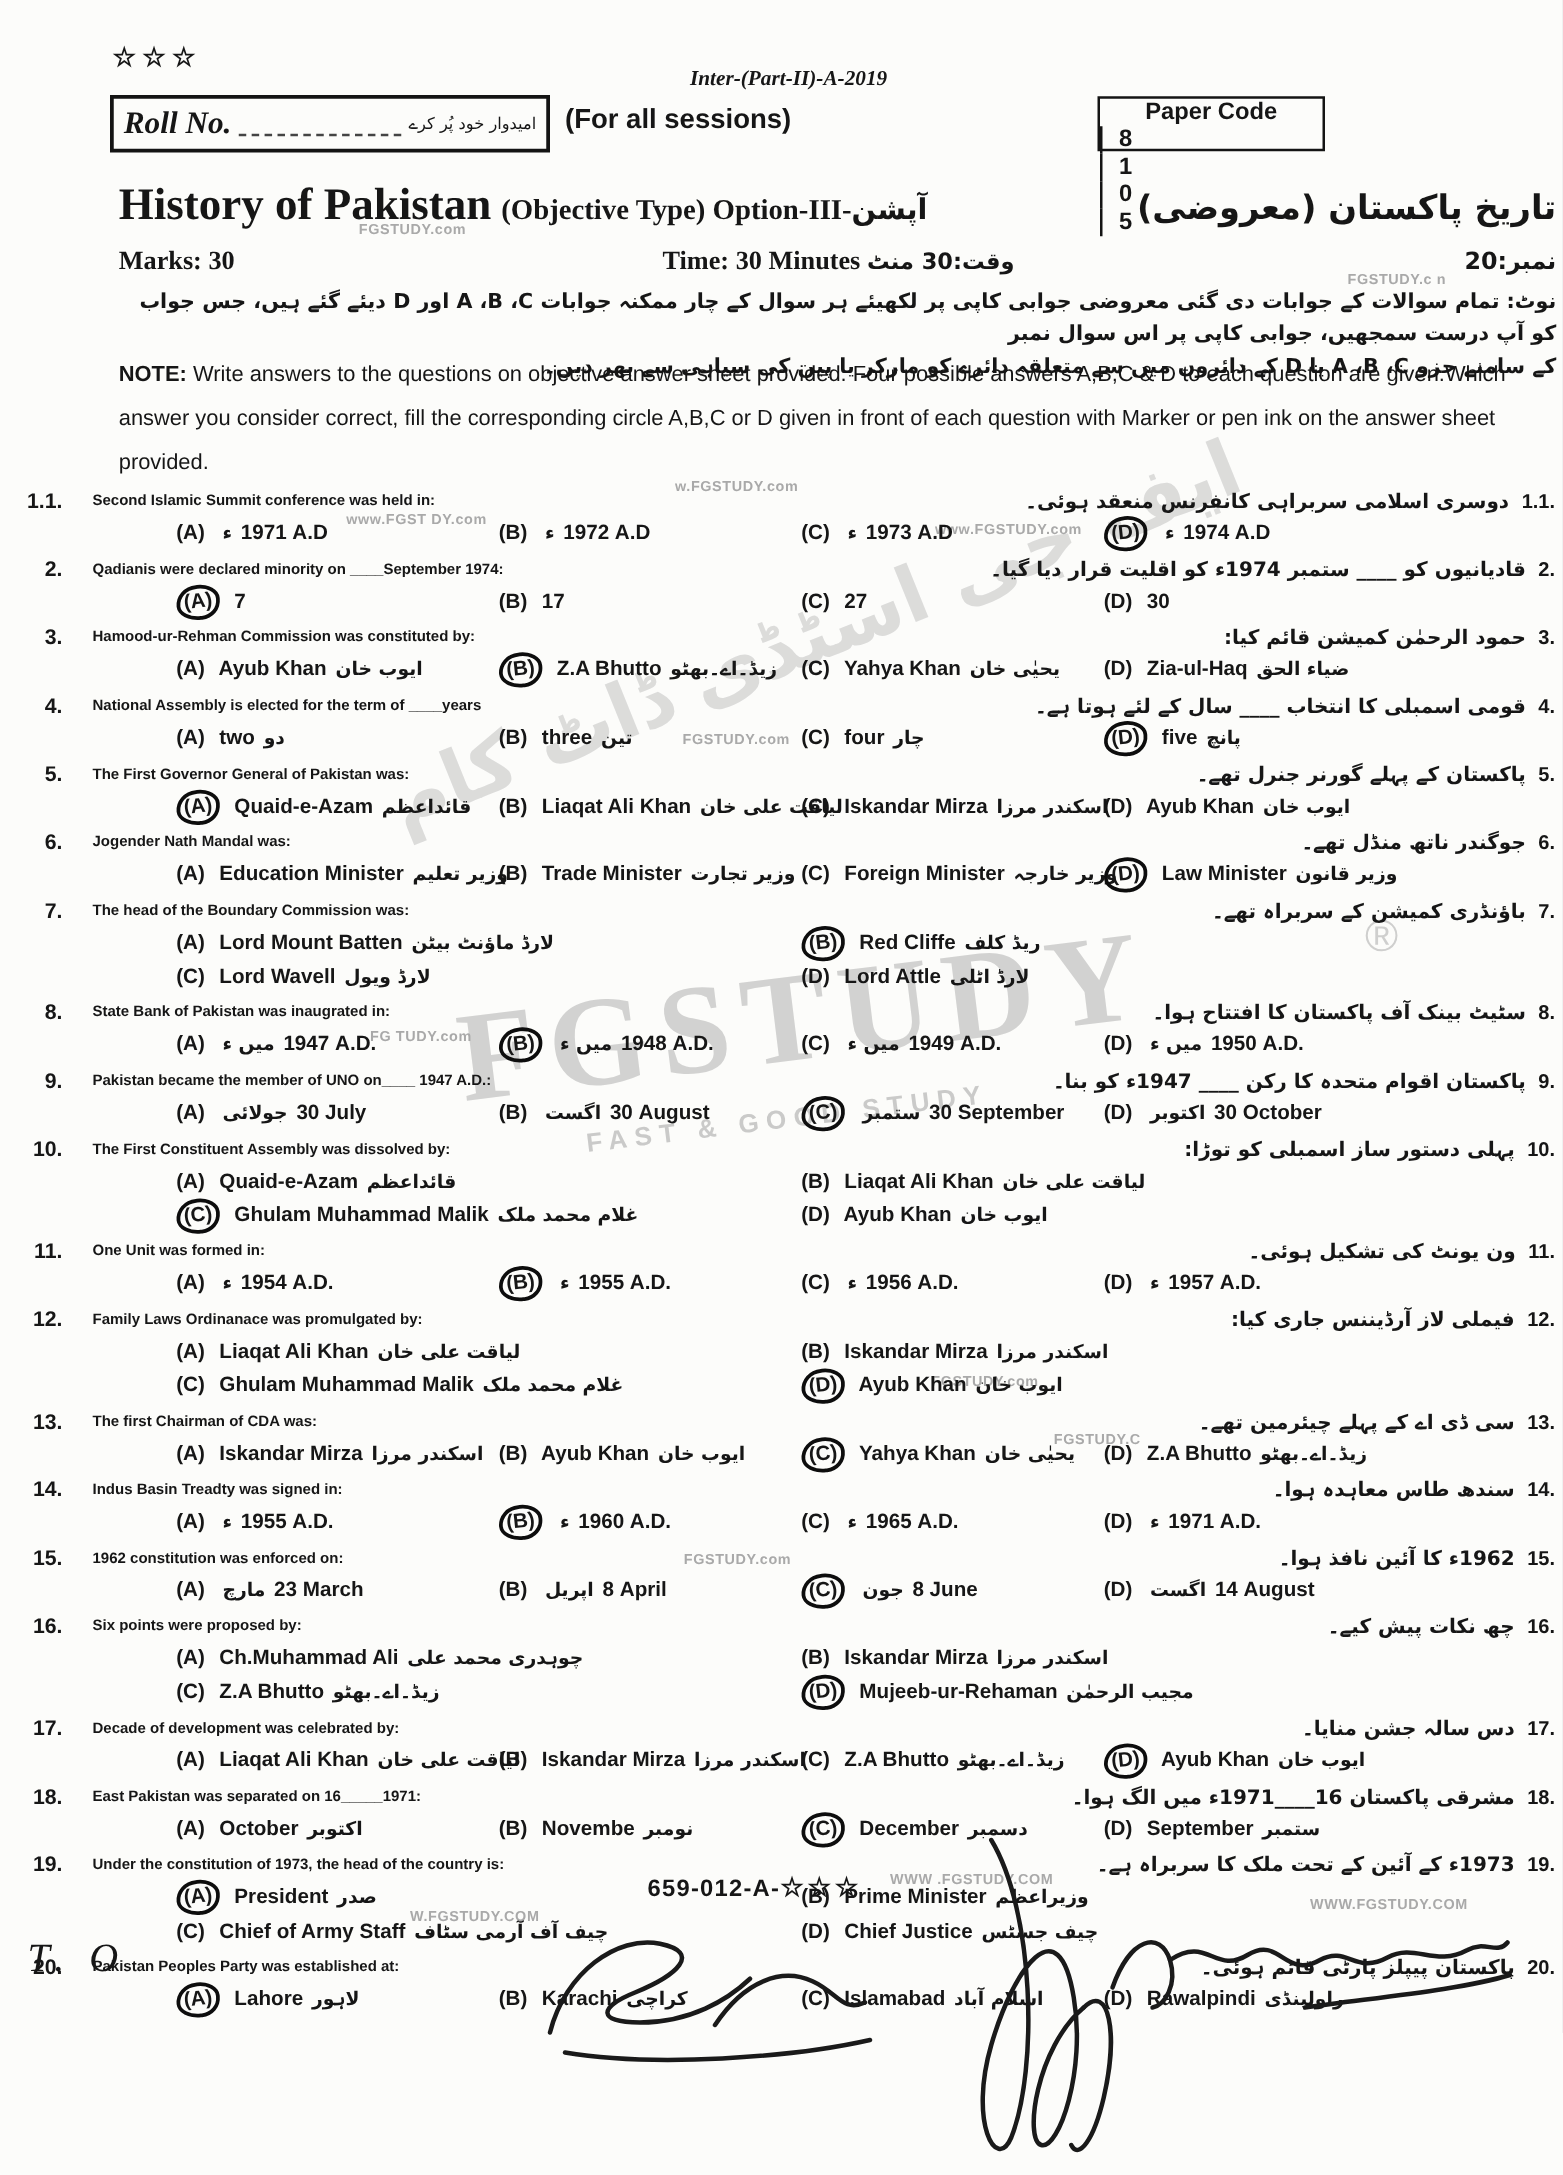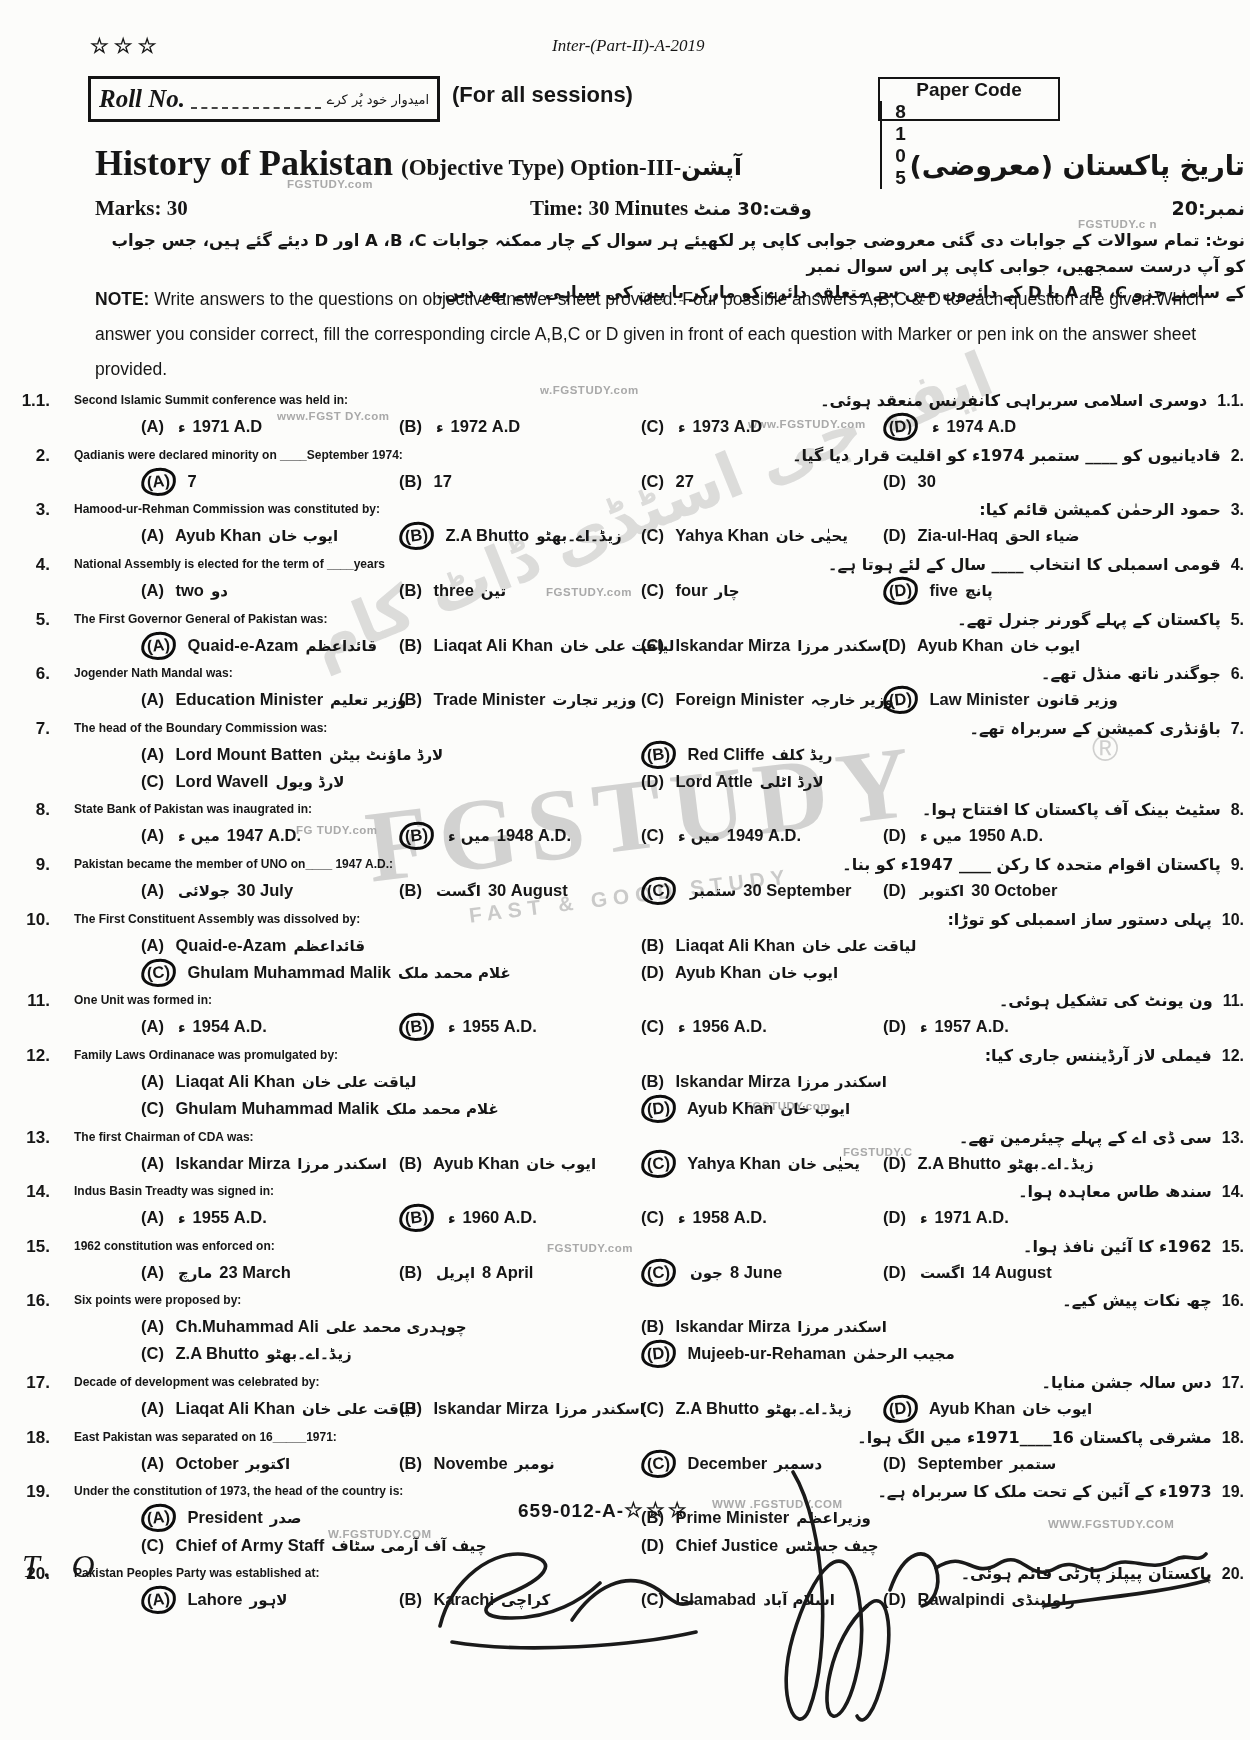--- a/index.html
+++ b/index.html
@@ -2,21 +2,21 @@
 <html><head>
 <meta charset="utf-8">
 <style>
   html,body{margin:0;padding:0;background:#e8e8e8;}
   .sheet{position:relative;width:1250px;height:1740px;margin:0 auto;background:#fcfcfa;color:#161616;
          font-family:"Liberation Sans",sans-serif;overflow:hidden;}
   .abs{position:absolute;}
   .ur{font-family:"DejaVu Sans",sans-serif;direction:rtl;unicode-bidi:isolate;}
   
   .stars{left:90px;top:34px;font-size:21px;letter-spacing:5px;font-weight:bold;}
-  .exam-ref{left:552px;top:36px;font-family:"Liberation Serif",serif;font-style:italic;font-weight:normal;font-size:17px;}
+  .exam-ref{left:552px;top:53px;font-family:"Liberation Serif",serif;font-style:italic;font-weight:bold;font-size:17px;}
   .rollbox{left:88px;top:76px;width:352px;height:46px;border:3px solid #141414;display:flex;align-items:center;padding:0 8px;box-sizing:border-box;}
   .rollbox .lbl{font-family:"Liberation Serif",serif;font-style:italic;font-weight:bold;font-size:25px;}
   .rollbox .line{flex:1;border-bottom:2px dashed #444;height:18px;margin:0 6px;}
   .rollbox .ur{font-size:13px;}
   .sessions{left:452px;top:82px;font-size:22px;font-weight:bold;}
   .pctable{left:878px;top:77px;height:40px;display:flex;border:2.5px solid #141414;flex-direction:column;}
   .pctable .cell{border-left:2.5px solid #141414;display:flex;align-items:center;justify-content:center;font-weight:bold;font-size:19px;}
   .pctable .cell:first-child{border-left:none;width:178px;}
   .pctable .digit{width:37px;}
   .titlebar{left:95px;top:142px;width:1150px;display:flex;align-items:baseline;}
@@ -296,21 +296,21 @@
     </div>
       <div class="q">
       <div class="q-line">
         <span class="q-no">14.</span>
         <span class="q-en">Indus Basin Treadty was signed in:</span>
         <span class="q-ur ur"><span class="ur-no">14.</span><span class="ur-txt">سندھ طاس معاہدہ ہوا۔</span></span>
       </div>
       <div class="opts four-col">
           <div class="opt"><span class="opt-letter">(A)</span><span class="opt-ur">ء</span><span class="opt-en">1955 A.D.</span></div>
           <div class="opt"><span class="opt-letter circ">(B)</span><span class="opt-ur">ء</span><span class="opt-en">1960 A.D.</span></div>
-          <div class="opt"><span class="opt-letter">(C)</span><span class="opt-ur">ء</span><span class="opt-en">1958 A.D.</span></div>
+          <div class="opt"><span class="opt-letter">(C)</span><span class="opt-ur">ء</span><span class="opt-en">1965 A.D.</span></div>
           <div class="opt"><span class="opt-letter">(D)</span><span class="opt-ur">ء</span><span class="opt-en">1971 A.D.</span></div>
         </div>
     </div>
       <div class="q">
       <div class="q-line">
         <span class="q-no">15.</span>
         <span class="q-en">1962 constitution was enforced on:</span>
         <span class="q-ur ur"><span class="ur-no">15.</span><span class="ur-txt">1962ء کا آئین نافذ ہوا۔</span></span>
       </div>
       <div class="opts four-col">

